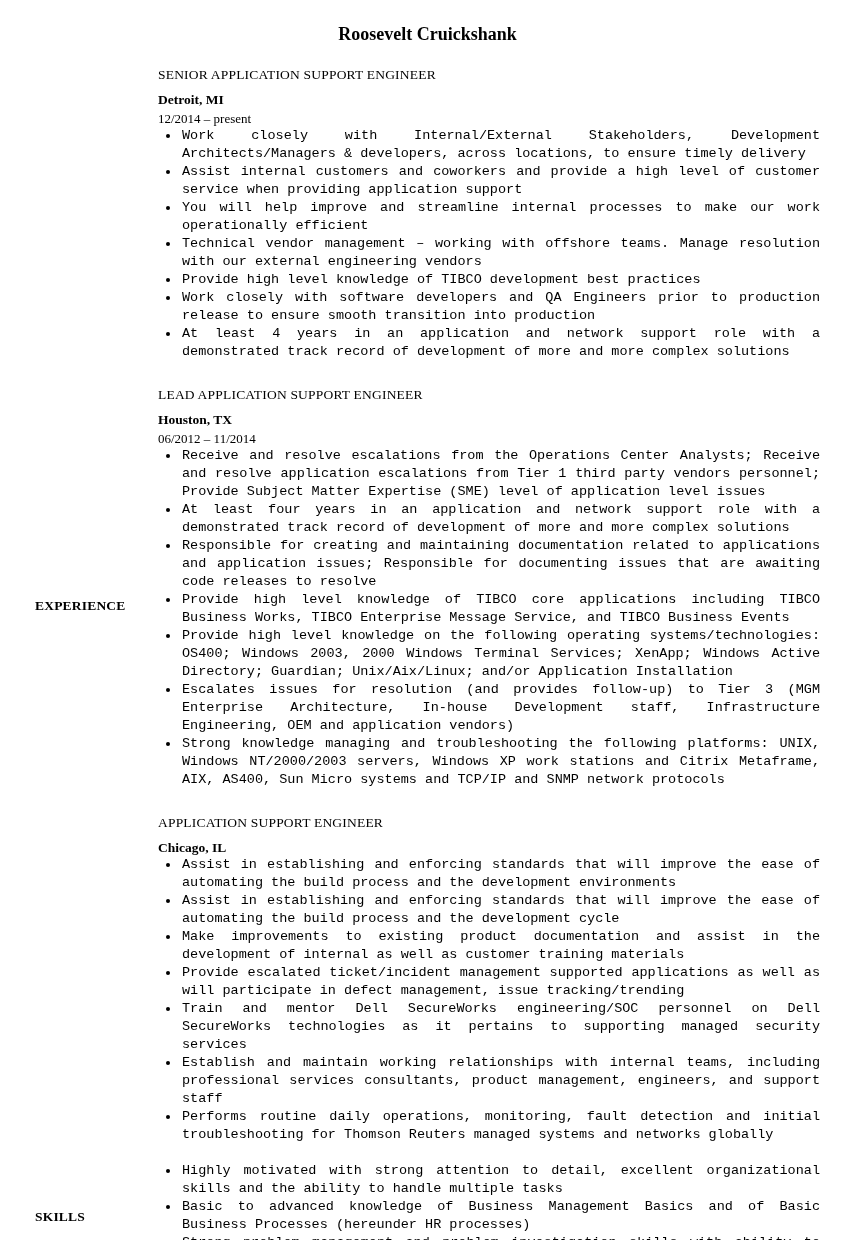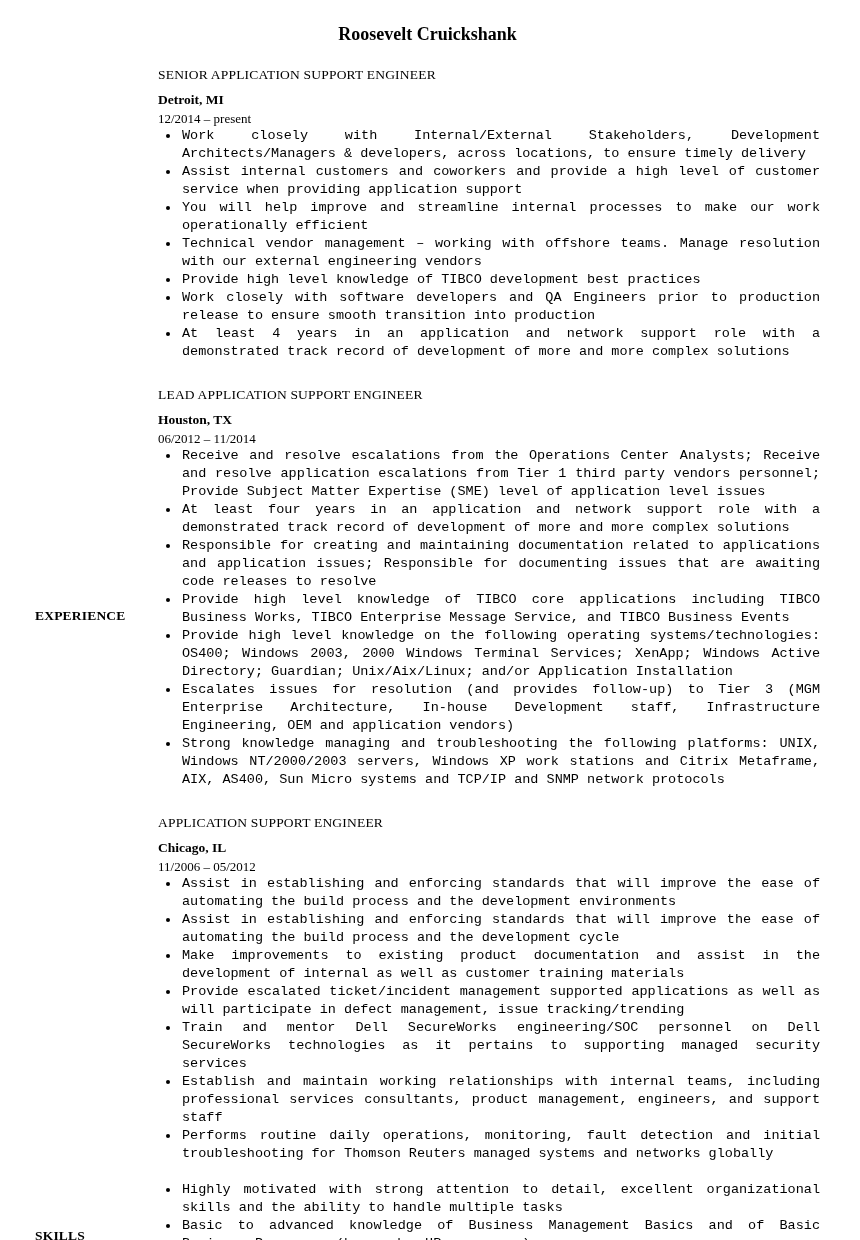--- a/index.html
+++ b/index.html
@@ -87,21 +87,20 @@
           <li>Provide high level knowledge of TIBCO core applications including TIBCO Business Works, TIBCO Enterprise Message Service, and TIBCO Business Events</li>
           <li>Provide high level knowledge on the following operating systems/technologies: OS400; Windows 2003, 2000 Windows Terminal Services; XenApp; Windows Active Directory; Guardian; Unix/Aix/Linux; and/or Application Installation</li>
           <li>Escalates issues for resolution (and provides follow-up) to Tier 3 (MGM Enterprise Architecture, In-house Development staff, Infrastructure Engineering, OEM and application vendors)</li>
           <li>Strong knowledge managing and troubleshooting the following platforms: UNIX, Windows NT/2000/2003 servers, Windows XP work stations and Citrix Metaframe, AIX, AS400, Sun Micro systems and TCP/IP and SNMP network protocols</li>
         </ul>
       </div>
 
       <div class="job">
         <div class="job-title">APPLICATION SUPPORT ENGINEER</div>
         <div class="job-location">Chicago, IL</div>
-        <div class="job-dates">11/2006 – 05/2012</div>
         <ul class="bullets">
           <li>Assist in establishing and enforcing standards that will improve the ease of automating the build process and the development environments</li>
           <li>Assist in establishing and enforcing standards that will improve the ease of automating the build process and the development cycle</li>
           <li>Make improvements to existing product documentation and assist in the development of internal as well as customer training materials</li>
           <li>Provide escalated ticket/incident management supported applications as well as will participate in defect management, issue tracking/trending</li>
           <li>Train and mentor Dell SecureWorks engineering/SOC personnel on Dell SecureWorks technologies as it pertains to supporting managed security services</li>
           <li>Establish and maintain working relationships with internal teams, including professional services consultants, product management, engineers, and support staff</li>
           <li>Performs routine daily operations, monitoring, fault detection and initial troubleshooting for Thomson Reuters managed systems and networks globally</li>
         </ul>
       </div>

